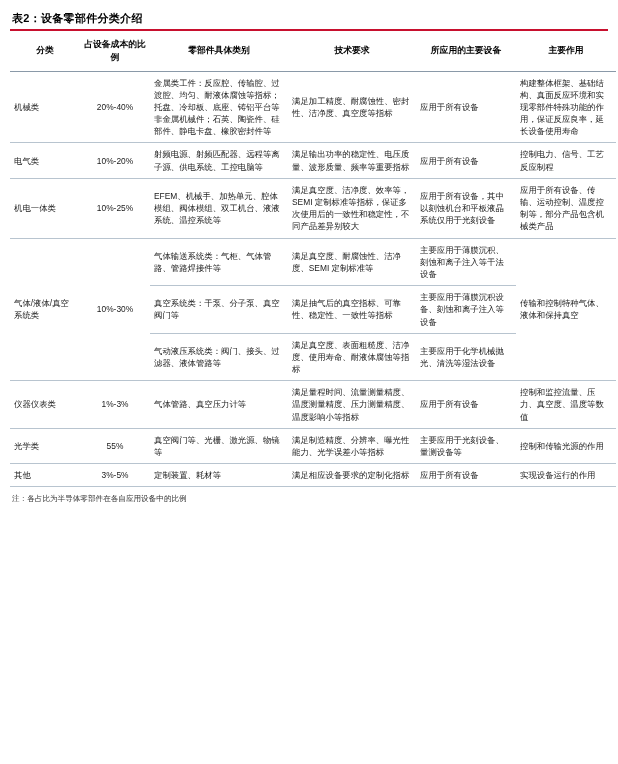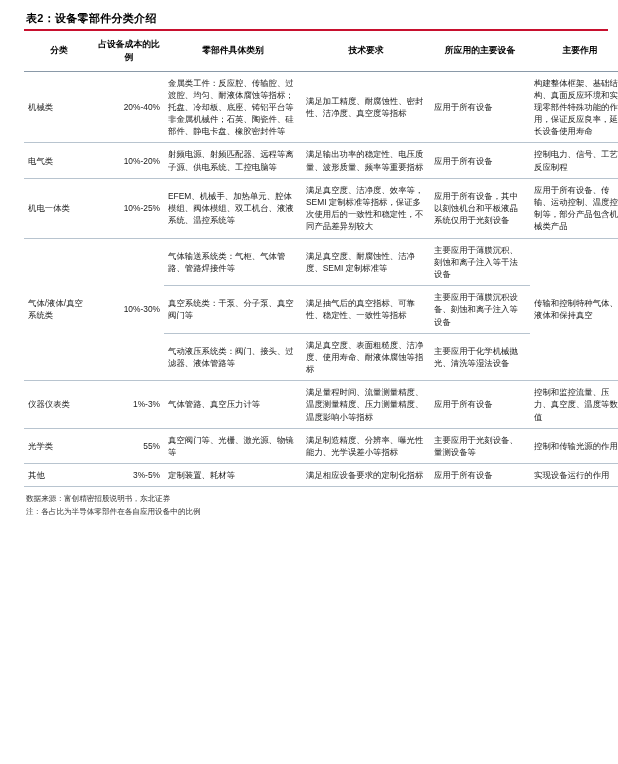--- a/index.html
+++ b/index.html
@@ -12,21 +12,21 @@
     height: 764px;
     font-family: "Liberation Sans", sans-serif;
     color: #1a1a1a;
     position: relative;
     overflow: hidden;
   }
   .page {
     width: 618px;
     height: 764px;
     box-sizing: border-box;
-    padding: 8px 10px 6px 24px;
+    padding: 8px 10px 6px 10px;
     position: relative;
   }
   .title-bar {
     border-bottom: 2px solid #c8102e;
     padding: 0 0 3px 2px;
     margin-bottom: 0;
   }
   .title-text {
     font-size: 11px;
     font-weight: bold;
@@ -60,21 +60,21 @@
   .col-pct { width: 62px; text-align: center; }
   .col-parts { width: 130px; text-align: left; }
   .col-tech { width: 120px; text-align: left; }
   .col-equip { width: 92px; text-align: left; }
   .col-role { width: 92px; text-align: left; }
 
   td.cat {
     font-weight: normal;
   }
   td.pct {
-    text-align: right;
+    text-align: center;
   }
   td.cell-left {
     text-align: left;
   }
   .sub-sep td { border-bottom: 1px solid #d3dae1; }
 
   .footnotes {
     margin-top: 6px;
     padding-left: 2px;
   }
@@ -176,17 +176,16 @@
         <td class="cell-left">定制装置、耗材等</td>
         <td class="cell-left">满足相应设备要求的定制化指标</td>
         <td class="cell-left">应用于所有设备</td>
         <td class="cell-left">实现设备运行的作用</td>
       </tr>
 
     </tbody>
   </table>
 
   <div class="footnotes">
-    <div class="footnote">数据来源：富创精密招股说明书，东北证券</div>
     <div class="footnote">注：各占比为半导体零部件在各自应用设备中的比例</div>
   </div>
 
 </div>
 
 </body></html>

